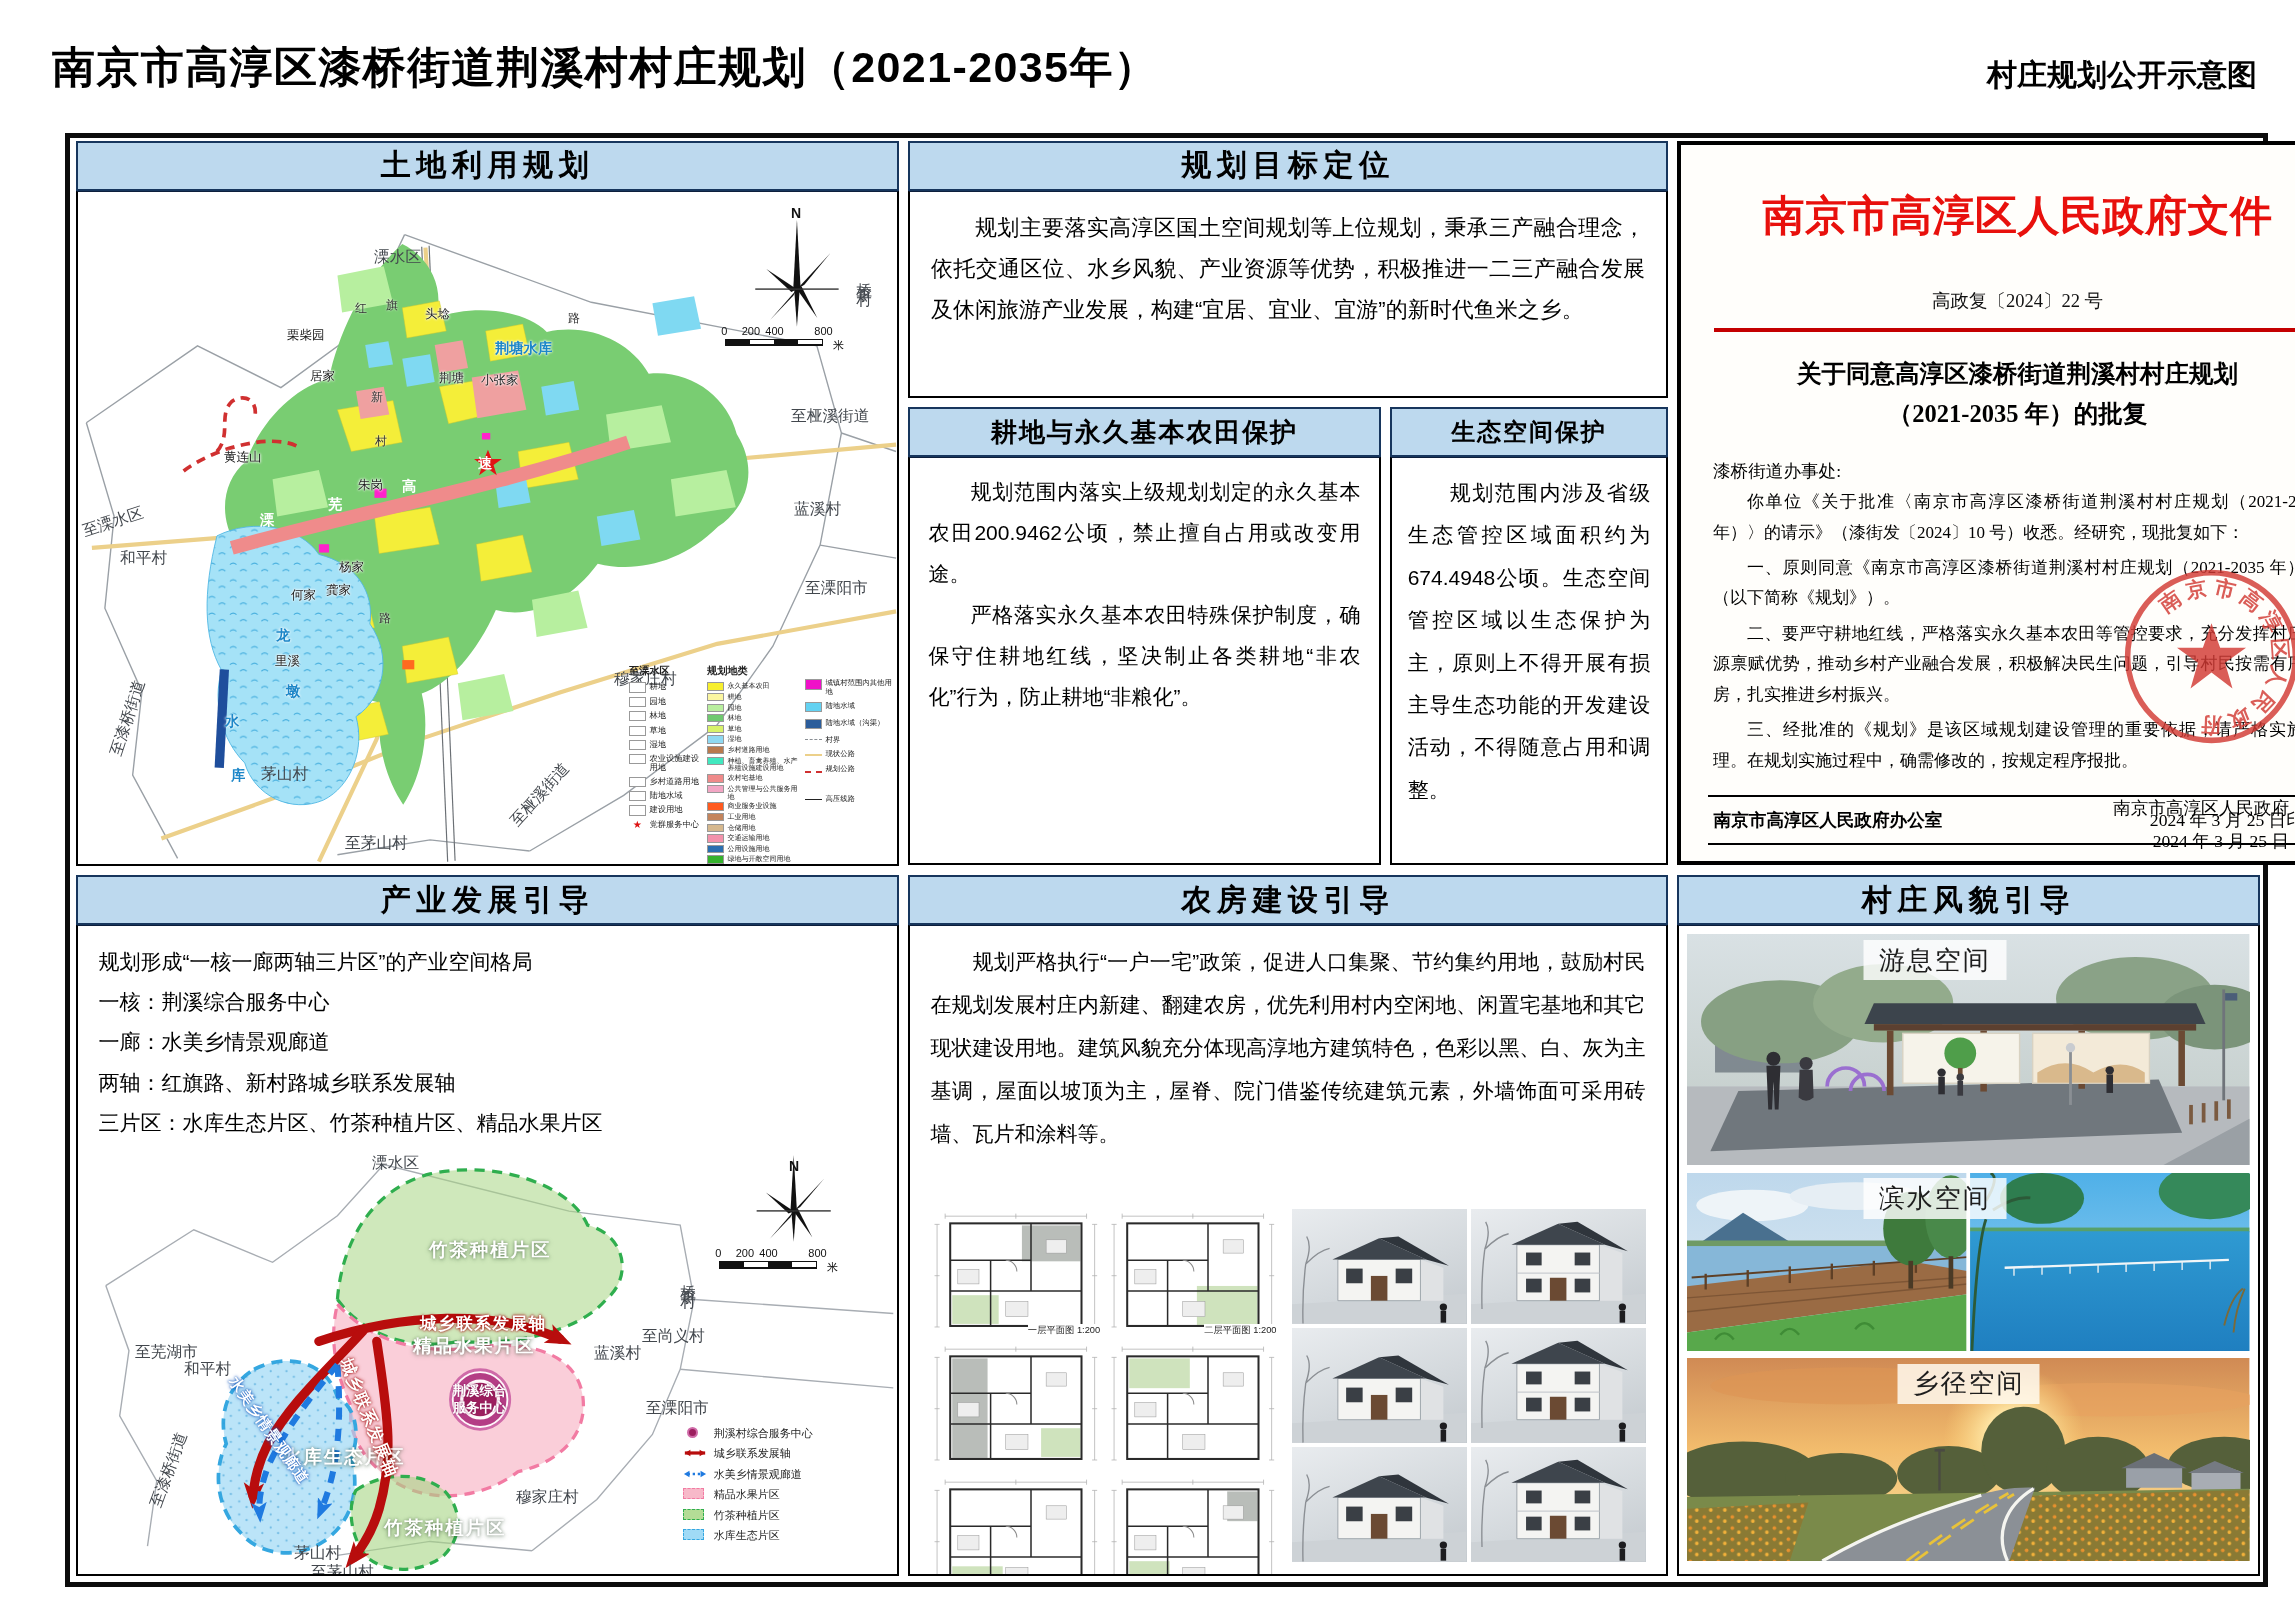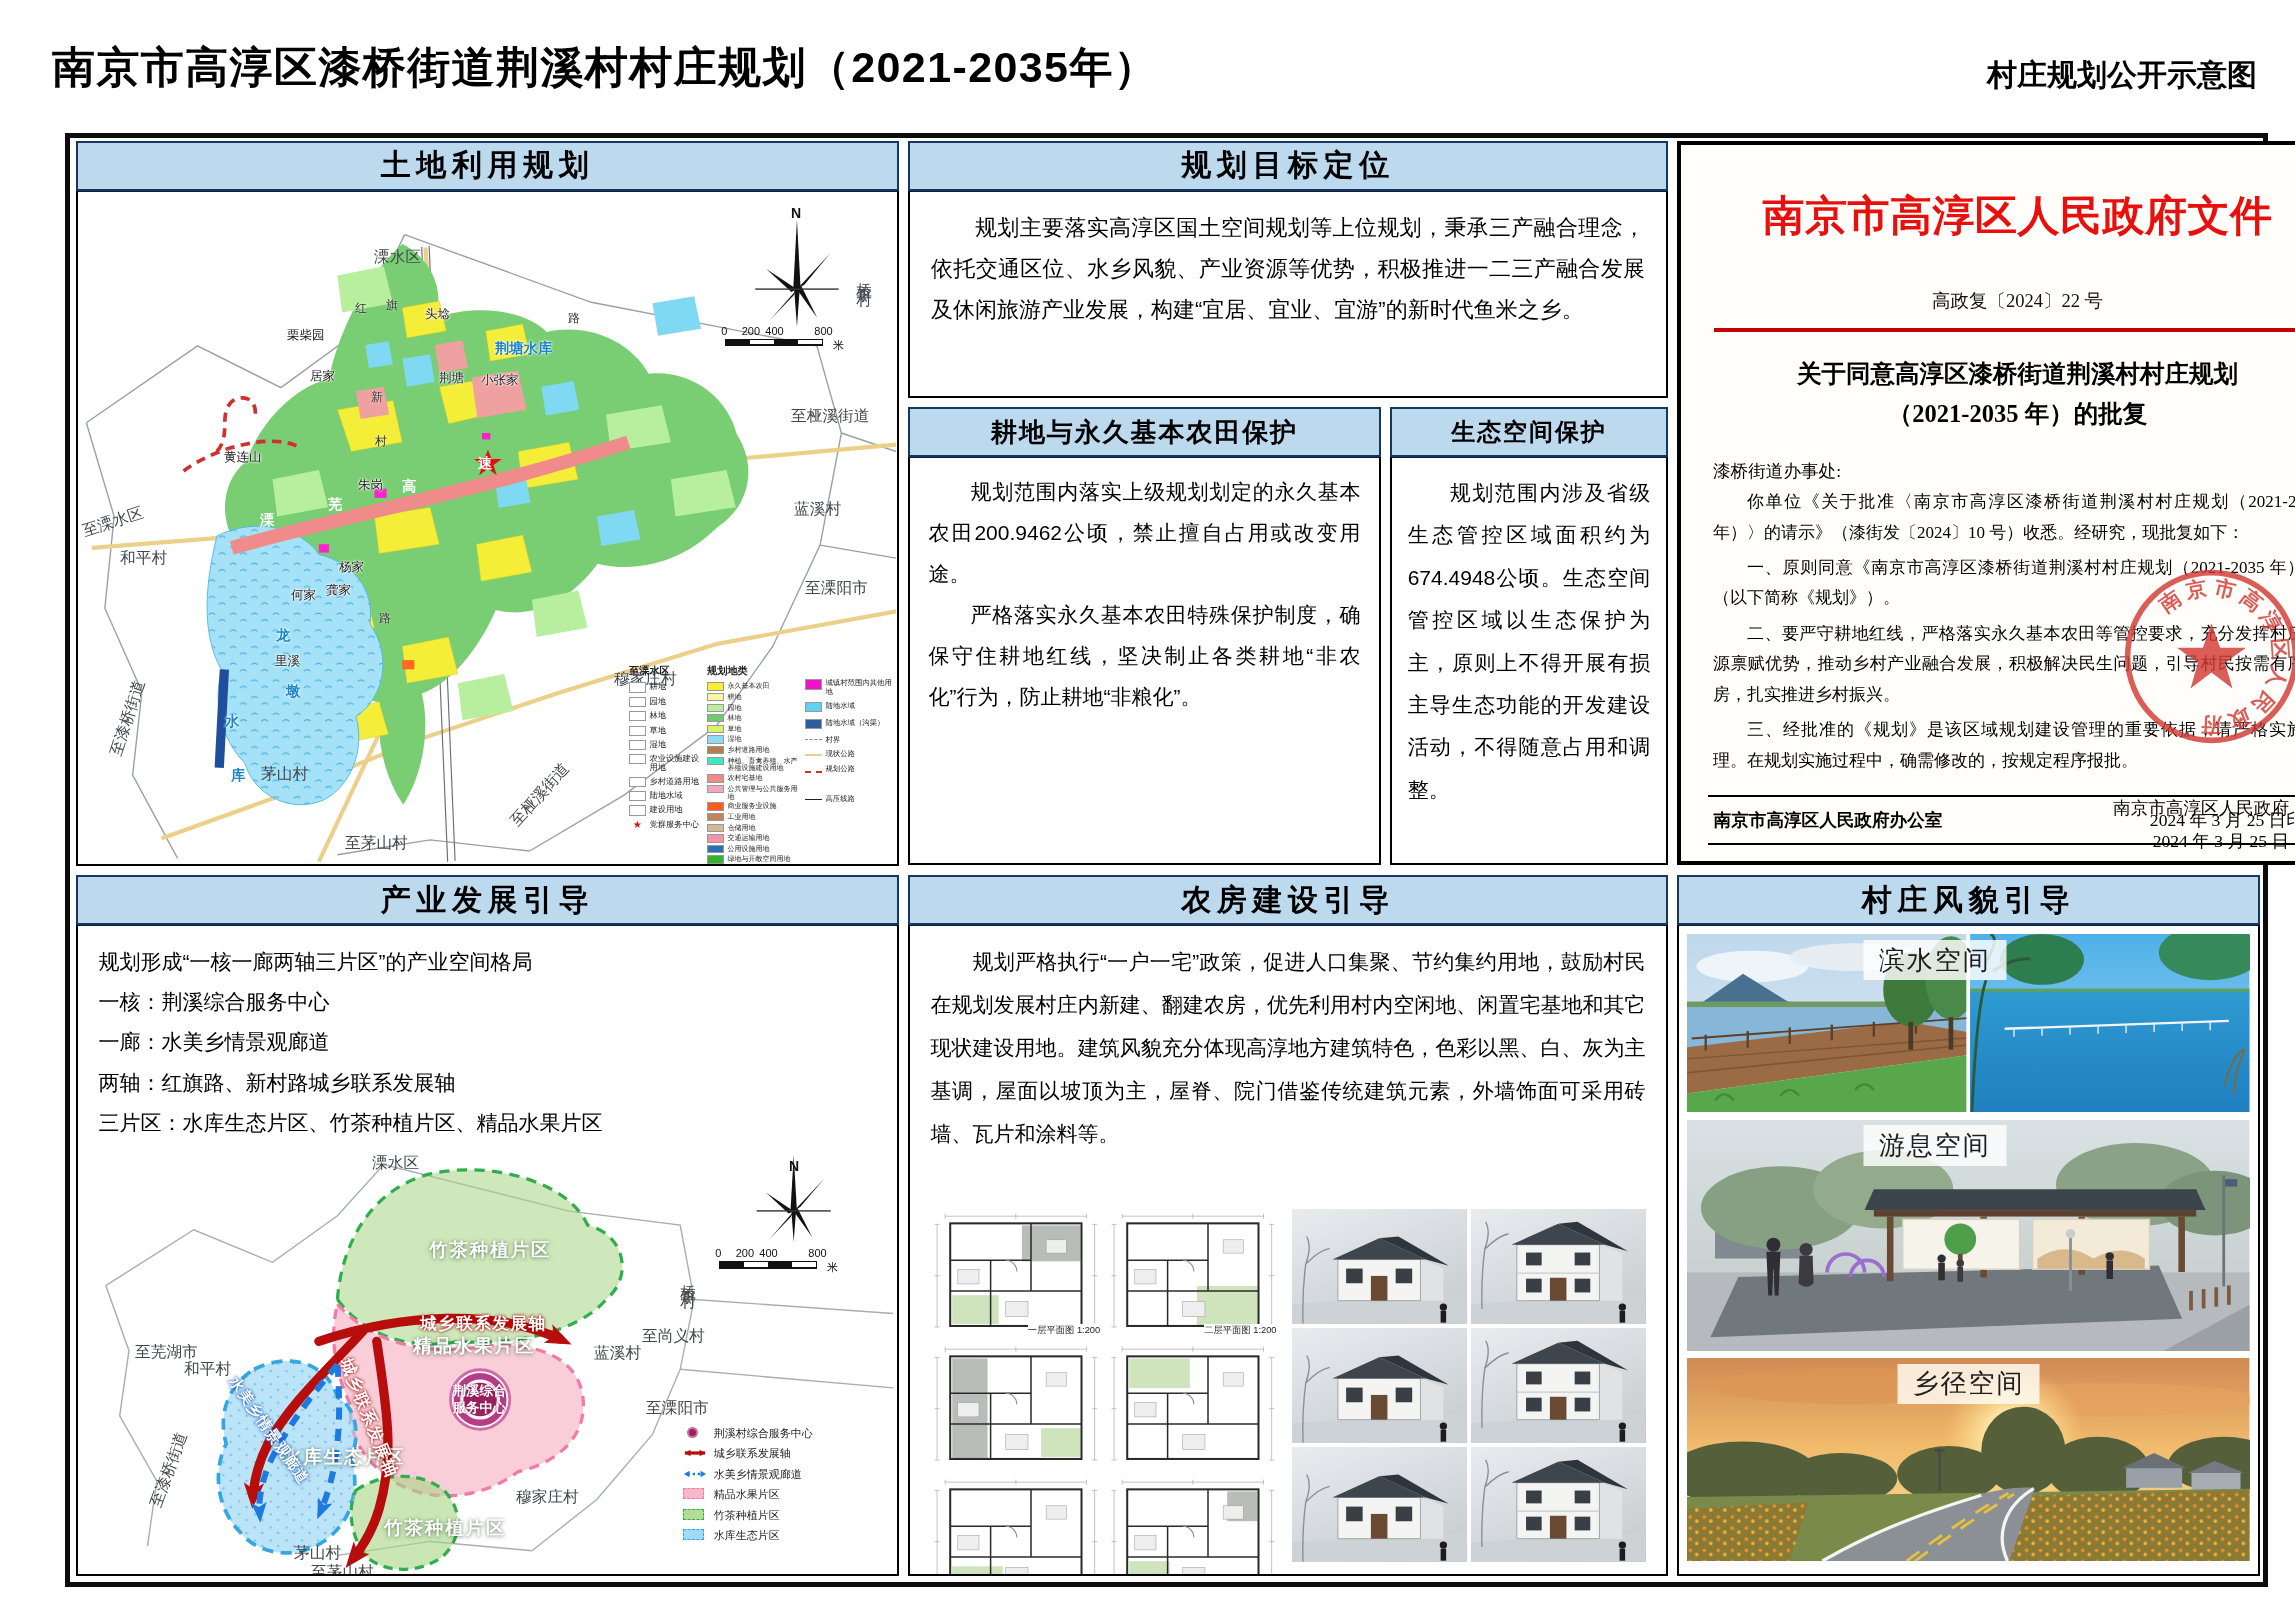--- a/index.html
+++ b/index.html
@@ -881,20 +881,73 @@
       </div>
     </section>
 
     <section class="panel p8">
       <div class="phead">
         <span>村庄风貌引导</span>
       </div>
       <div class="pbody">
         <div class="photos">
 
+          <figure class="photo ph1">
+            <svg viewBox="0 0 1204 500" preserveAspectRatio="none">
+              <defs>
+                  <linearGradient id="ph1sky" x1="0" y1="0" x2="0" y2="1">
+                <stop offset="0" stop-color="#d9e1e4"></stop>
+                    <stop offset="1" stop-color="#c0cac6"></stop>
+                  </linearGradient>
+                </defs>
+              <rect width="1204" height="500" fill="url(#ph1sky)"></rect>
+              <polygon points="60,230 150,150 260,230 260,300 60,300" fill="#737d85" opacity="0.85"></polygon>
+              <ellipse cx="200" cy="190" rx="170" ry="90" fill="#87a083"></ellipse>
+              <ellipse cx="420" cy="150" rx="150" ry="85" fill="#93ab8c"></ellipse>
+              <ellipse cx="960" cy="140" rx="170" ry="90" fill="#8aa287"></ellipse>
+              <ellipse cx="1130" cy="180" rx="120" ry="70" fill="#7b947a"></ellipse>
+              <rect y="330" width="1204" height="170" fill="#b6babe"></rect>
+              <polygon points="1020,500 1204,400 1204,500" fill="#9aa0a5"></polygon>
+              <polygon points="110,340 1010,315 1060,430 50,470" fill="#70777d"></polygon>
+              <polygon points="400,150 1090,150 1110,195 380,195" fill="#3c444c"></polygon>
+              <rect x="400" y="195" width="690" height="14" fill="#5c4030"></rect>
+              <rect x="428" y="209" width="14" height="140" fill="#6b4a33"></rect>
+              <rect x="628" y="209" width="14" height="132" fill="#6b4a33"></rect>
+              <rect x="838" y="209" width="14" height="126" fill="#6b4a33"></rect>
+              <rect x="1052" y="209" width="14" height="120" fill="#6b4a33"></rect>
+              <rect x="462" y="215" width="250" height="108" fill="#f6f3ea" stroke="#d8d2c2" stroke-width="3"></rect>
+              <circle cx="585" cy="258" r="34" fill="#4f9e4a"></circle>
+                <rect x="580" y="290" width="10" height="22" fill="#6b4a33"></rect>
+              <rect x="740" y="215" width="250" height="108" fill="#f3ead8" stroke="#d8d2c2" stroke-width="3"></rect>
+              <path d="M750,300 q60,-40 120,0 q60,-35 110,0 l0,22 l-230,0 Z" fill="#d9b98c"></path>
+              <path d="M300,330 a40,40 0 0 1 80,0 M350,340 a36,36 0 0 1 72,0" stroke="#9a6fd0" stroke-width="8" fill="none"></path>
+              <circle cx="185" cy="270" r="15" fill="#2e2e33"></circle>
+                <path d="M170,285 l30,0 l-4,95 l-8,0 l-3,-60 l-3,60 l-8,0 Z" fill="#2e2e33"></path>
+              <circle cx="255" cy="280" r="14" fill="#3a3a40"></circle>
+                <path d="M241,294 l28,0 l2,60 q-16,14 -32,0 Z" fill="#3a3a40"></path>
+              <circle cx="545" cy="300" r="9" fill="#2e2e33"></circle>
+                <rect x="538" y="309" width="14" height="38" fill="#2e2e33"></rect>
+              <circle cx="585" cy="310" r="8" fill="#3a3a40"></circle>
+                <rect x="579" y="318" width="12" height="32" fill="#3a3a40"></rect>
+              <circle cx="905" cy="295" r="9" fill="#2e2e33"></circle>
+                <rect x="898" y="304" width="14" height="40" fill="#2e2e33"></rect>
+              <rect x="818" y="250" width="6" height="120" fill="#8a8f94"></rect>
+                <circle cx="821" cy="246" r="10" fill="#c9ccd0"></circle>
+              <g fill="#7a5a40">
+                  <rect x="1075" y="370" width="8" height="42"></rect>
+                  <rect x="1102" y="366" width="8" height="42"></rect>
+                  <rect x="1129" y="362" width="8" height="42"></rect>
+                  <rect x="1156" y="358" width="8" height="42"></rect>
+                </g>
+              <rect x="1146" y="120" width="6" height="240" fill="#6f747a"></rect>
+                <rect x="1152" y="128" width="26" height="16" fill="#4b5e78"></rect>
+            </svg>
+            <figcaption class="pchip">游息空间</figcaption>
+          </figure>
+
           <figure class="photo ph2">
             <svg viewBox="0 0 1204 385" preserveAspectRatio="none">
               <defs>
                 <linearGradient id="ph2sky1" x1="0" y1="0" x2="0" y2="1">
                     <stop offset="0" stop-color="#bed8ec"></stop>
                     <stop offset="1" stop-color="#dfeaf2"></stop>
                   </linearGradient>
                 <linearGradient id="ph2sky2" x1="0" y1="0" x2="0" y2="1">
                     <stop offset="0" stop-color="#4fb0e8"></stop>
                     <stop offset="1" stop-color="#9fd4f2"></stop>
@@ -952,73 +1005,20 @@
                     <line x1="1120" y1="190" x2="1120" y2="208"></line>
                 </g>
                 <path d="M640,60 q30,-50 10,-60 M655,80 q45,-30 80,-26 M640,100 q-20,60 -30,285" stroke="#2c5a38" stroke-width="6" fill="none"></path>
                 <path d="M1150,330 q14,-60 40,-80 M1170,345 q4,-50 24,-95" stroke="#7a6a3a" stroke-width="4" fill="none"></path>
               </g>
               <rect x="598" width="8" height="385" fill="#fff"></rect>
             </svg>
             <figcaption class="pchip">滨水空间</figcaption>
           </figure>
 
-          <figure class="photo ph1">
-            <svg viewBox="0 0 1204 500" preserveAspectRatio="none">
-              <defs>
-                  <linearGradient id="ph1sky" x1="0" y1="0" x2="0" y2="1">
-                <stop offset="0" stop-color="#d9e1e4"></stop>
-                    <stop offset="1" stop-color="#c0cac6"></stop>
-                  </linearGradient>
-                </defs>
-              <rect width="1204" height="500" fill="url(#ph1sky)"></rect>
-              <polygon points="60,230 150,150 260,230 260,300 60,300" fill="#737d85" opacity="0.85"></polygon>
-              <ellipse cx="200" cy="190" rx="170" ry="90" fill="#87a083"></ellipse>
-              <ellipse cx="420" cy="150" rx="150" ry="85" fill="#93ab8c"></ellipse>
-              <ellipse cx="960" cy="140" rx="170" ry="90" fill="#8aa287"></ellipse>
-              <ellipse cx="1130" cy="180" rx="120" ry="70" fill="#7b947a"></ellipse>
-              <rect y="330" width="1204" height="170" fill="#b6babe"></rect>
-              <polygon points="1020,500 1204,400 1204,500" fill="#9aa0a5"></polygon>
-              <polygon points="110,340 1010,315 1060,430 50,470" fill="#70777d"></polygon>
-              <polygon points="400,150 1090,150 1110,195 380,195" fill="#3c444c"></polygon>
-              <rect x="400" y="195" width="690" height="14" fill="#5c4030"></rect>
-              <rect x="428" y="209" width="14" height="140" fill="#6b4a33"></rect>
-              <rect x="628" y="209" width="14" height="132" fill="#6b4a33"></rect>
-              <rect x="838" y="209" width="14" height="126" fill="#6b4a33"></rect>
-              <rect x="1052" y="209" width="14" height="120" fill="#6b4a33"></rect>
-              <rect x="462" y="215" width="250" height="108" fill="#f6f3ea" stroke="#d8d2c2" stroke-width="3"></rect>
-              <circle cx="585" cy="258" r="34" fill="#4f9e4a"></circle>
-                <rect x="580" y="290" width="10" height="22" fill="#6b4a33"></rect>
-              <rect x="740" y="215" width="250" height="108" fill="#f3ead8" stroke="#d8d2c2" stroke-width="3"></rect>
-              <path d="M750,300 q60,-40 120,0 q60,-35 110,0 l0,22 l-230,0 Z" fill="#d9b98c"></path>
-              <path d="M300,330 a40,40 0 0 1 80,0 M350,340 a36,36 0 0 1 72,0" stroke="#9a6fd0" stroke-width="8" fill="none"></path>
-              <circle cx="185" cy="270" r="15" fill="#2e2e33"></circle>
-                <path d="M170,285 l30,0 l-4,95 l-8,0 l-3,-60 l-3,60 l-8,0 Z" fill="#2e2e33"></path>
-              <circle cx="255" cy="280" r="14" fill="#3a3a40"></circle>
-                <path d="M241,294 l28,0 l2,60 q-16,14 -32,0 Z" fill="#3a3a40"></path>
-              <circle cx="545" cy="300" r="9" fill="#2e2e33"></circle>
-                <rect x="538" y="309" width="14" height="38" fill="#2e2e33"></rect>
-              <circle cx="585" cy="310" r="8" fill="#3a3a40"></circle>
-                <rect x="579" y="318" width="12" height="32" fill="#3a3a40"></rect>
-              <circle cx="905" cy="295" r="9" fill="#2e2e33"></circle>
-                <rect x="898" y="304" width="14" height="40" fill="#2e2e33"></rect>
-              <rect x="818" y="250" width="6" height="120" fill="#8a8f94"></rect>
-                <circle cx="821" cy="246" r="10" fill="#c9ccd0"></circle>
-              <g fill="#7a5a40">
-                  <rect x="1075" y="370" width="8" height="42"></rect>
-                  <rect x="1102" y="366" width="8" height="42"></rect>
-                  <rect x="1129" y="362" width="8" height="42"></rect>
-                  <rect x="1156" y="358" width="8" height="42"></rect>
-                </g>
-              <rect x="1146" y="120" width="6" height="240" fill="#6f747a"></rect>
-                <rect x="1152" y="128" width="26" height="16" fill="#4b5e78"></rect>
-            </svg>
-            <figcaption class="pchip">游息空间</figcaption>
-          </figure>
-
           <figure class="photo ph3">
             <svg viewBox="0 0 1204 438" preserveAspectRatio="none">
               <defs>
                 <linearGradient id="ph3sky" x1="0" y1="0" x2="0" y2="1">
                   <stop offset="0" stop-color="#d08a54"></stop>
                     <stop offset="0.45" stop-color="#f2bc6d"></stop>
                     <stop offset="1" stop-color="#fbe3a0"></stop>
                 </linearGradient>
                 <radialGradient id="ph3sun" cx="0.5" cy="0.5" r="0.5">
                   <stop offset="0" stop-color="#fff8dc"></stop>

